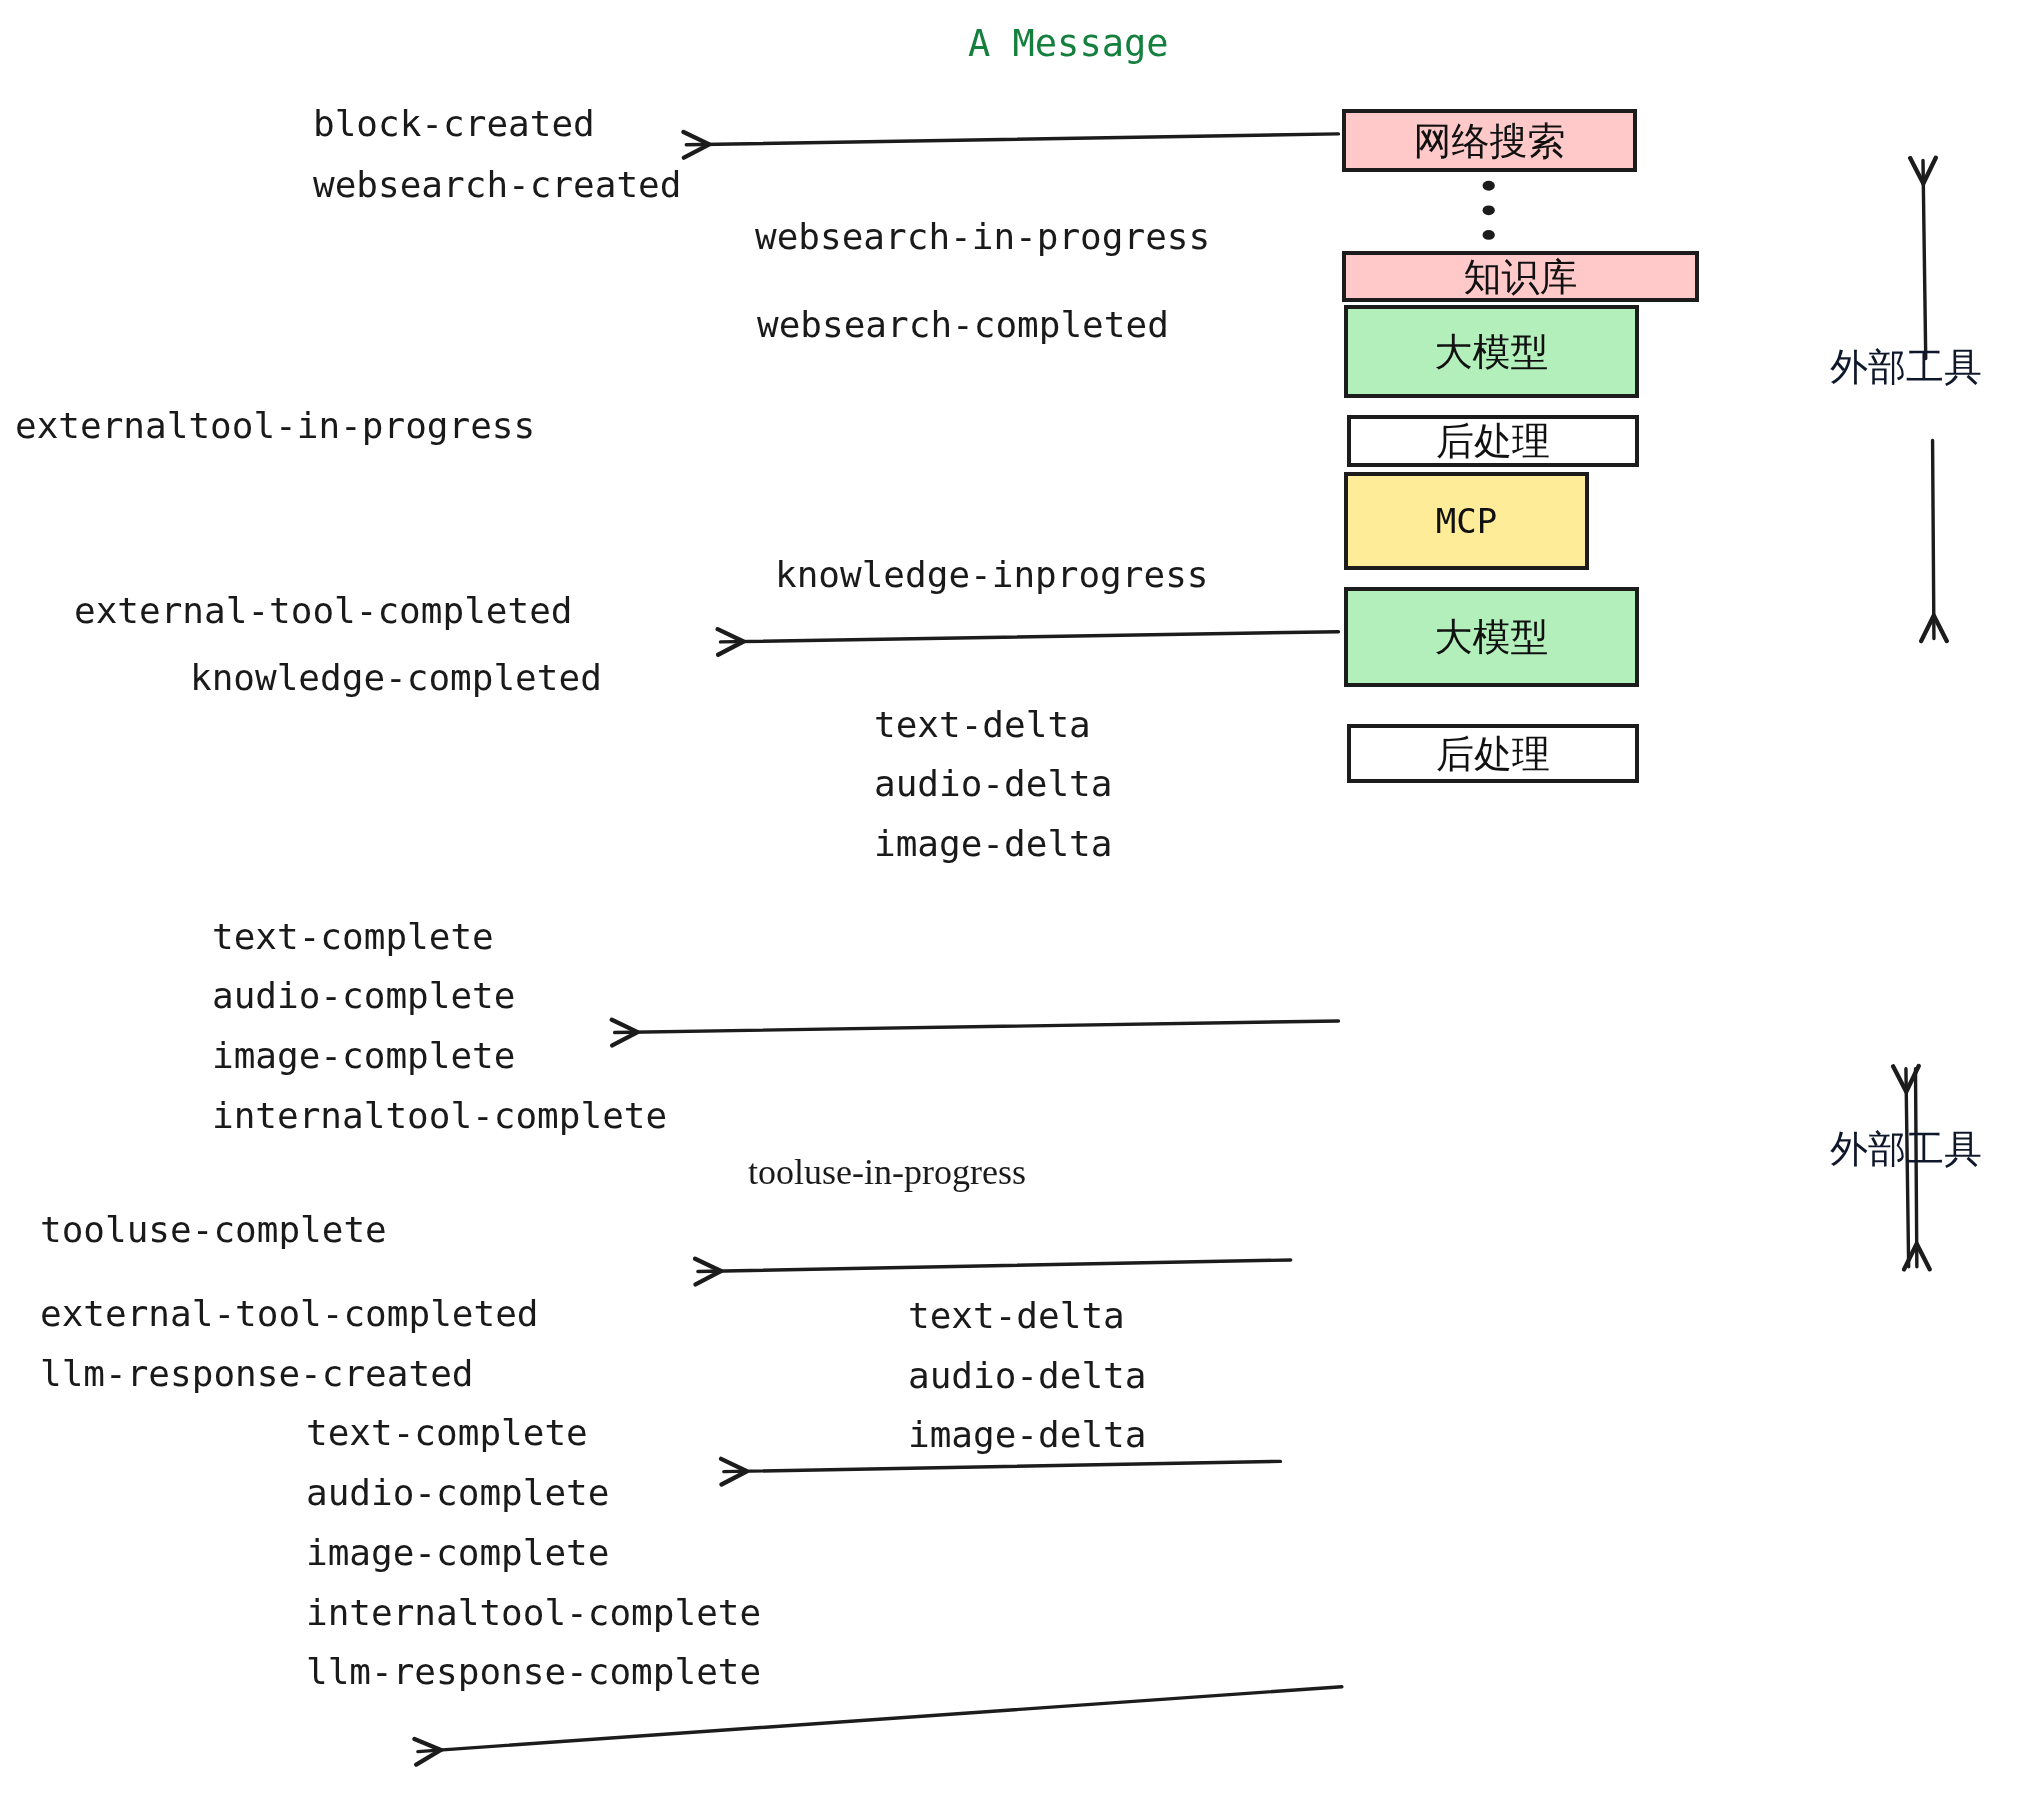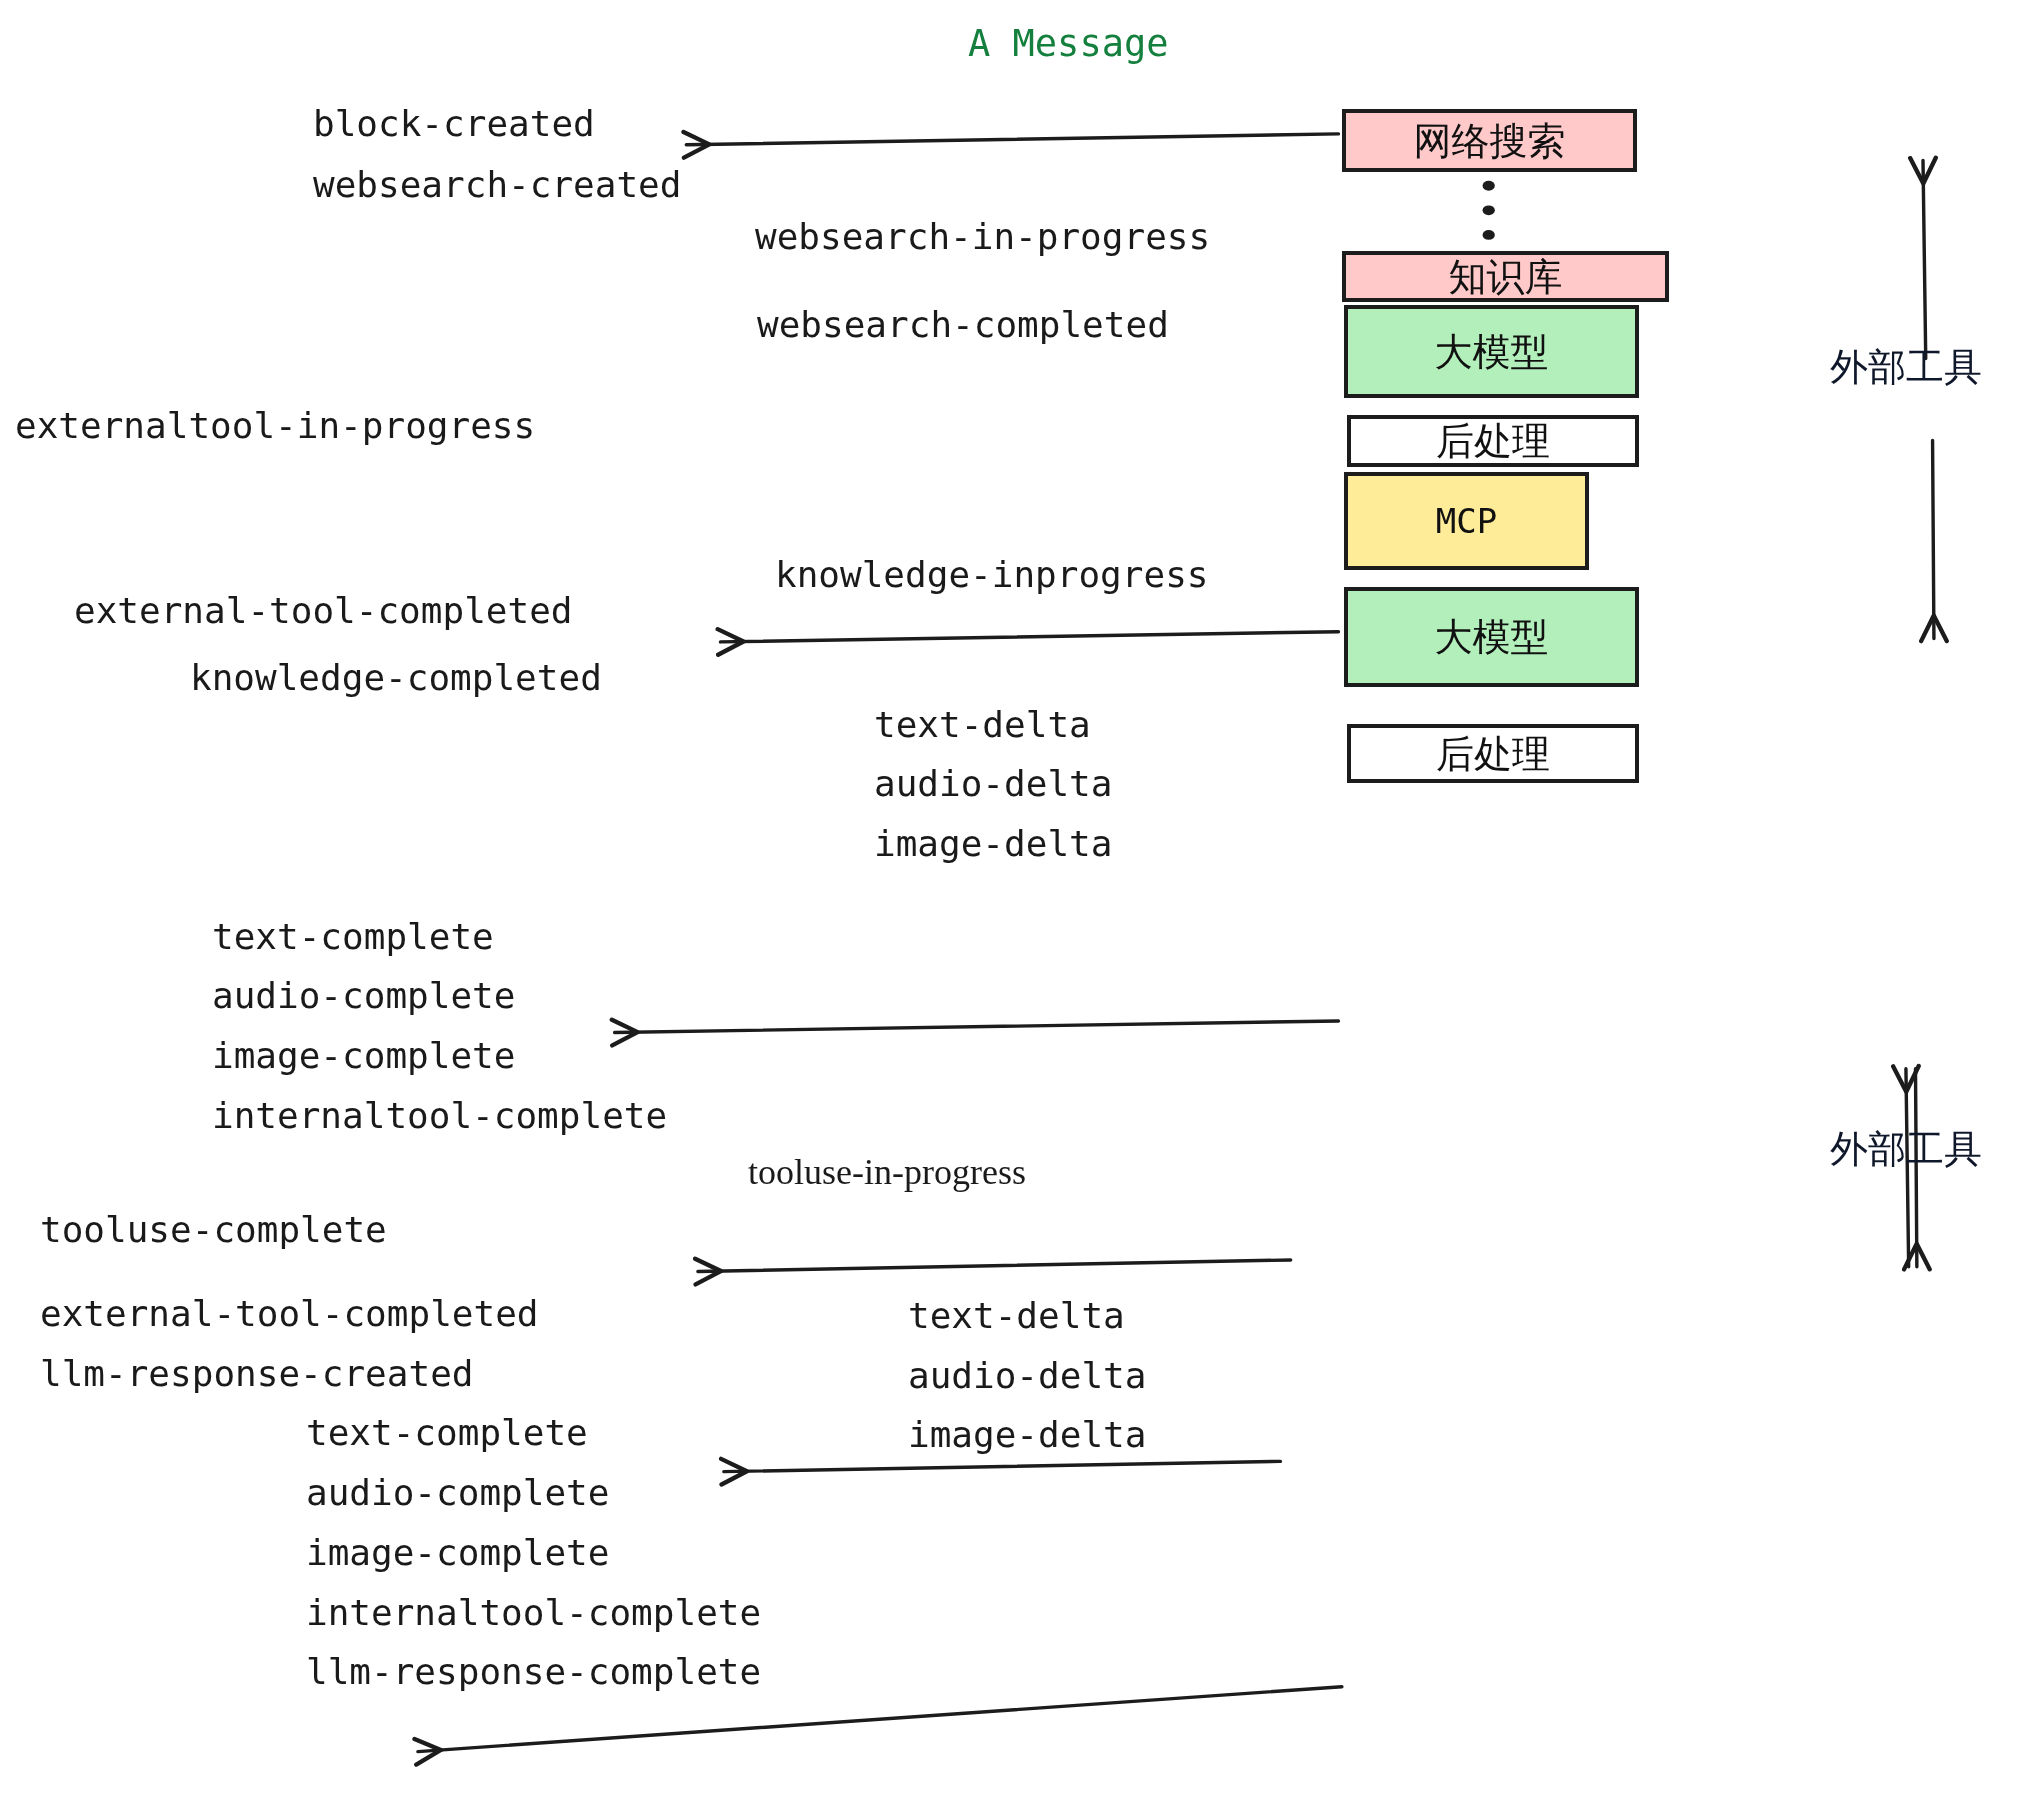--- a/index.html
+++ b/index.html
@@ -54,21 +54,21 @@
         <ellipse cx="2180" cy="344" rx="9" ry="7.2" fill="#1C1C1C"></ellipse>
       </g>
   </svg>
 
   <div class="title" id="page-title" style="left:968px;top:24.6px;">A Message</div>
 
   <div id="node-layer">
       <div class="node" style="left: 1342px; top: 109px; width: 295px; height: 63px; background: rgb(255, 201, 201);">
         <span class="boxlabel" style="position: static;">网络搜索</span>
       </div>
-      <div class="node" style="left: 1342px; top: 251px; width: 327px; height: 51px; background: rgb(255, 201, 201);">
+      <div class="node" style="left: 1342px; top: 251px; width: 357px; height: 51px; background: rgb(255, 201, 201);">
         <span class="boxlabel" style="position: static;">知识库</span>
       </div>
       <div class="node" style="left: 1344px; top: 305px; width: 295px; height: 93px; background: rgb(178, 239, 187);">
         <span class="boxlabel" style="position: static;">大模型</span>
       </div>
       <div class="node" style="left: 1347px; top: 415px; width: 292px; height: 52px; background: rgb(255, 255, 255);">
         <span class="boxlabel" style="position: static;">后处理</span>
       </div>
       <div class="node" style="left: 1344px; top: 472px; width: 245px; height: 98px; background: rgb(255, 236, 153);">
         <span class="boxlabel mono" style="position: static;">MCP</span>

